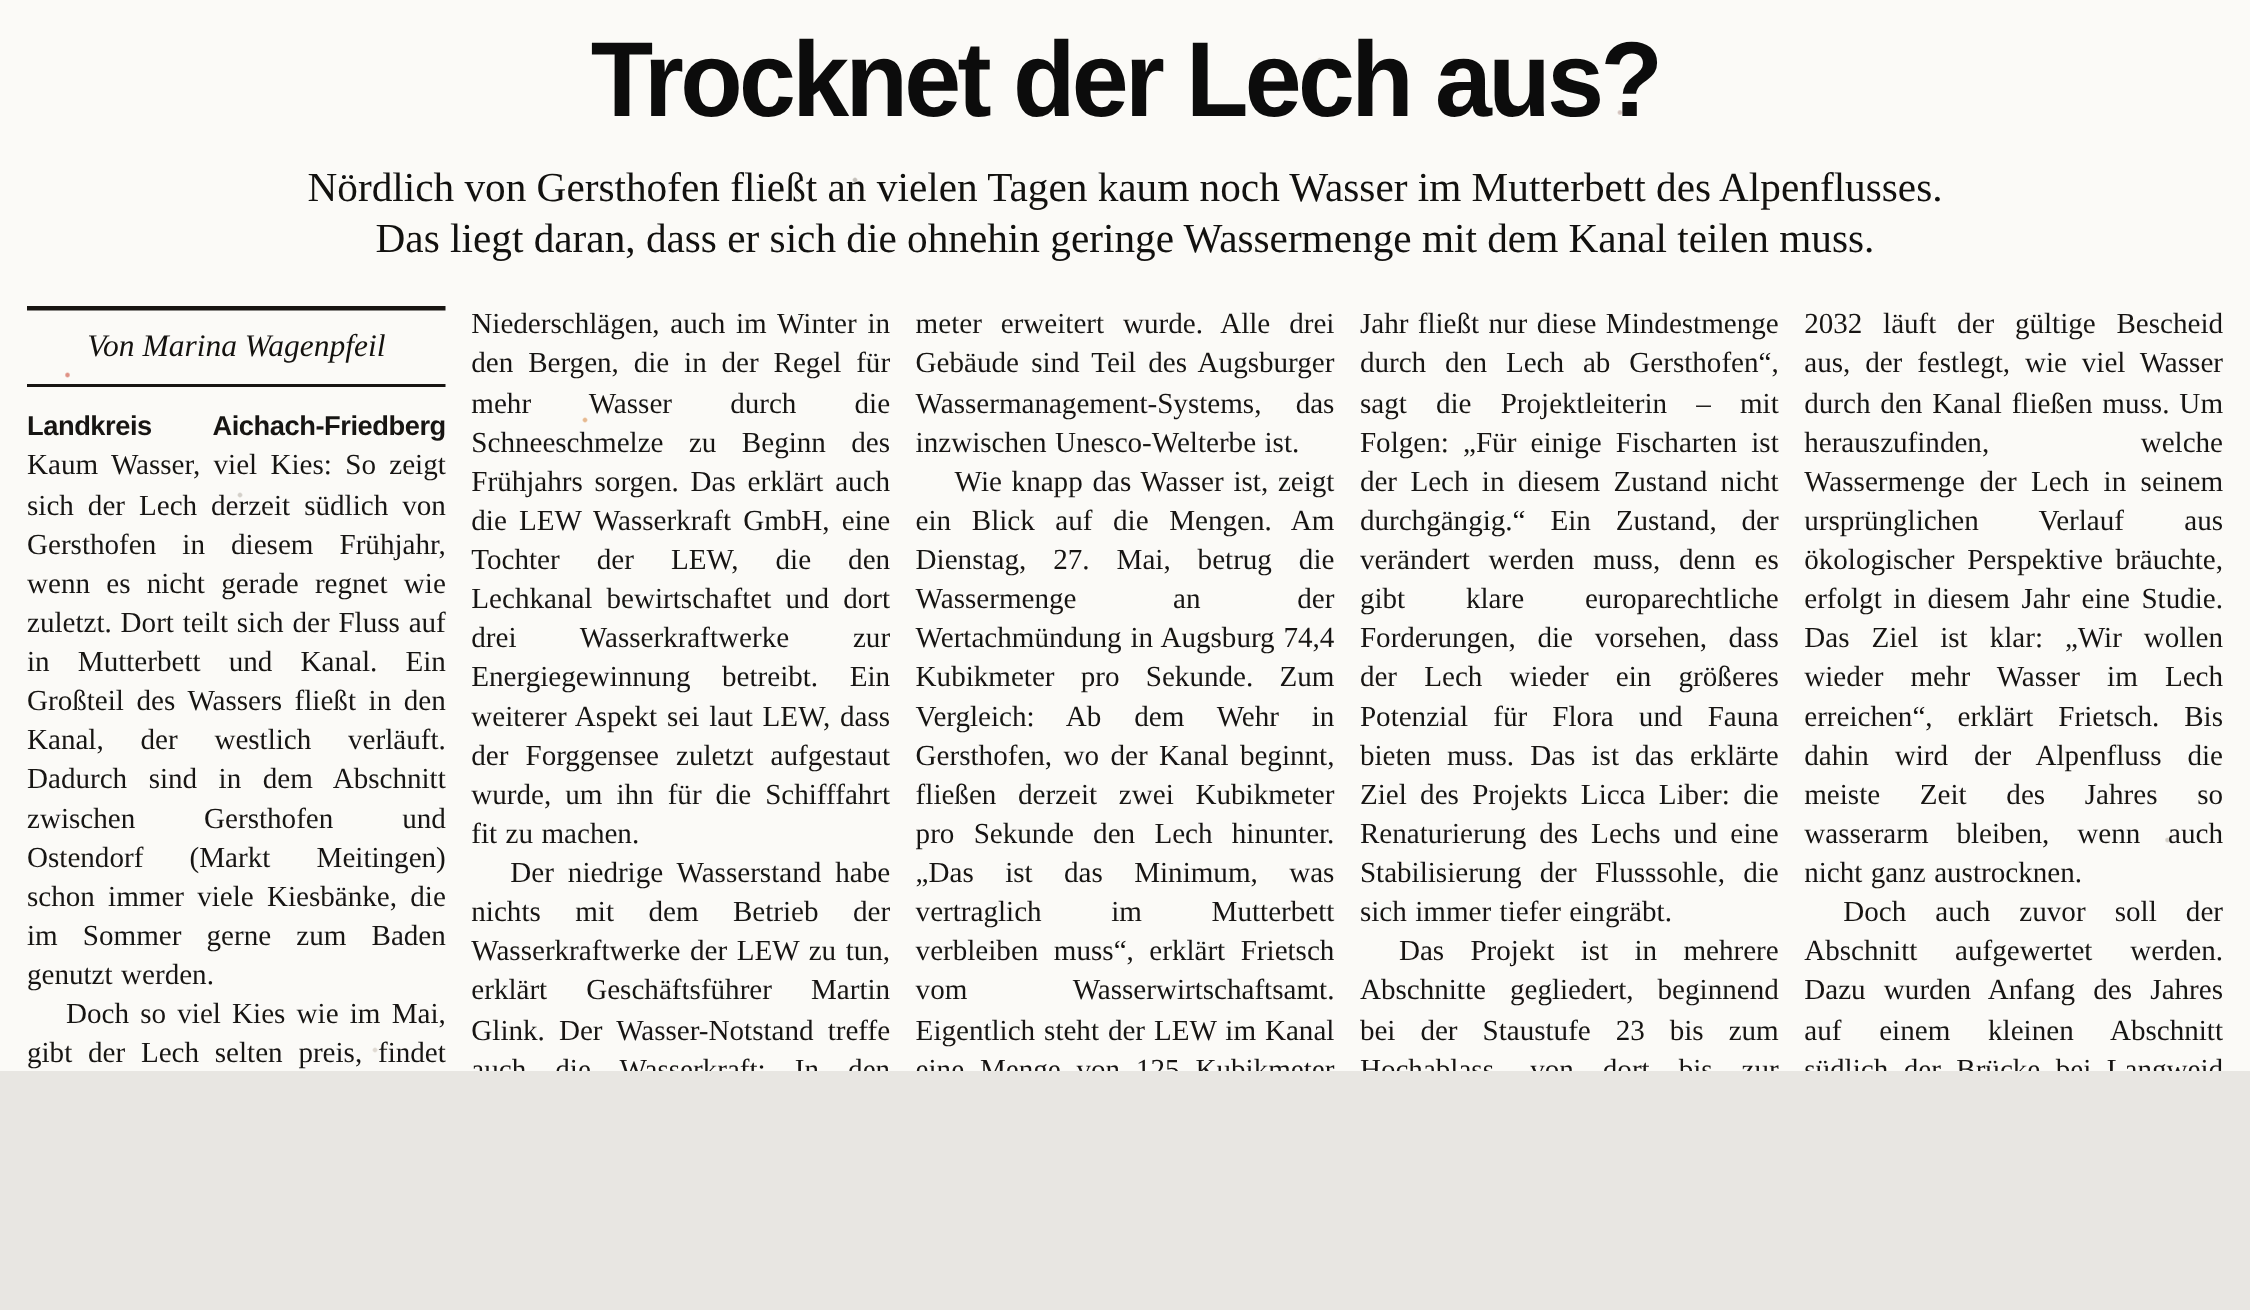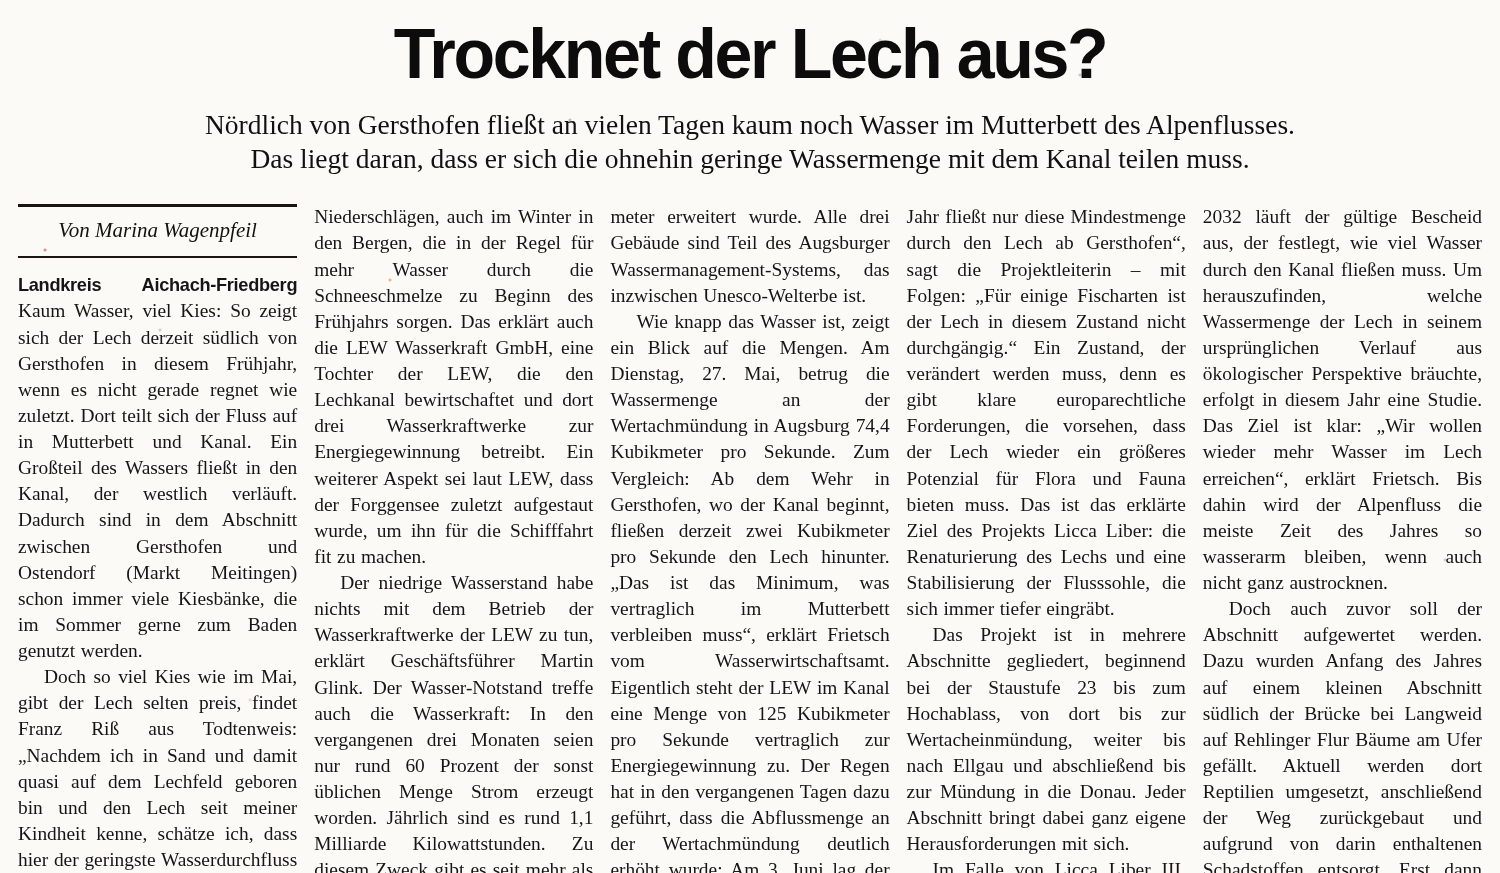--- a/index.html
+++ b/index.html
@@ -3,21 +3,21 @@
 <meta charset="utf-8">
 <style>
   html, body {
     margin: 0;
     padding: 0;
     background: #e8e6e2;
   }
   .page {
     position: relative;
     width: 1500px;
-    height: 873px;
+    height: 714px;
     margin: 0 auto;
     background: #fbfaf7;
     color: #171513;
     overflow: hidden;
     font-family: "Liberation Serif", serif;
   }
   
   .page::before {
     content: "";
     position: absolute;

